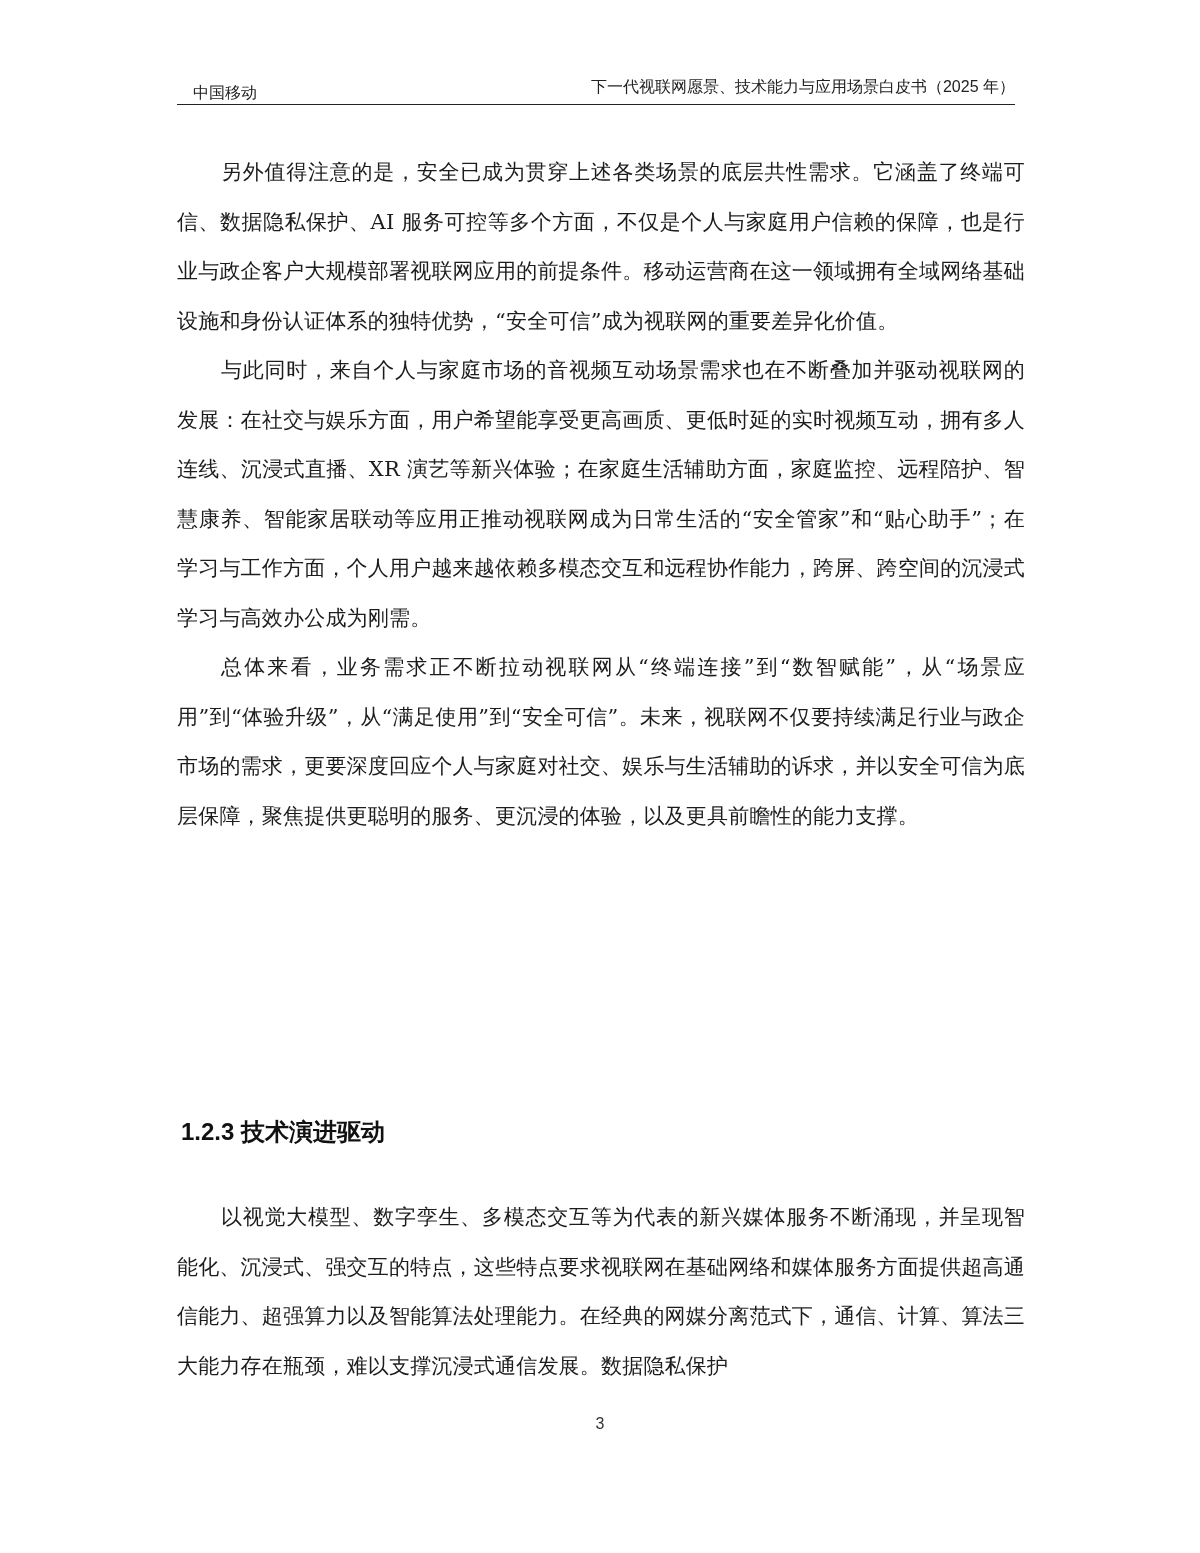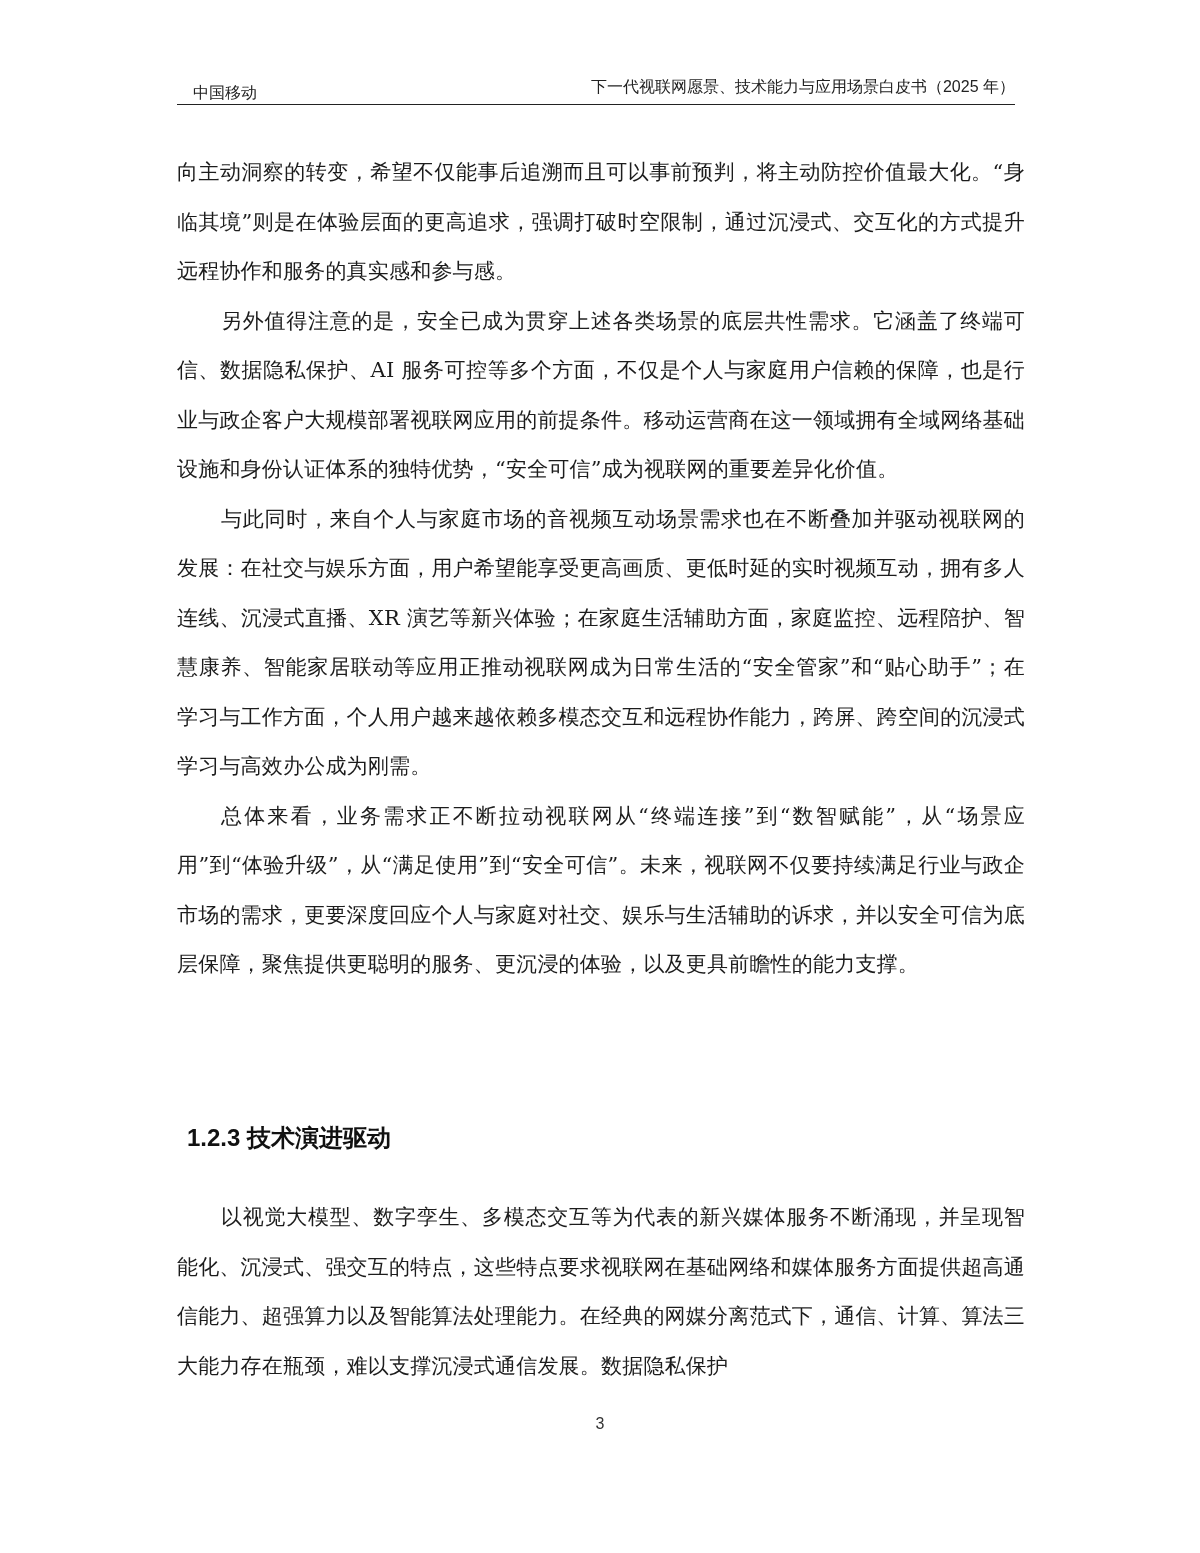--- a/index.html
+++ b/index.html
@@ -54,21 +54,21 @@
     text-indent: 44px;
   }
   .section-heading {
     position: absolute;
     left: 177px;
     top: 1110px;
     font-family: "Liberation Sans", "DejaVu Sans", sans-serif;
     font-size: 24px;
     font-weight: bold;
     color: #111;
-    margin: 10px;
+    margin: 4px;
     line-height: 36px;
   }
   .page-number {
     position: absolute;
     left: 0;
     width: 1200px;
     top: 1415px;
     text-align: center;
     font-family: "Liberation Sans", "DejaVu Sans", sans-serif;
     font-size: 16px;
@@ -77,21 +77,20 @@
 </style>
 </head>
 <body>
 
 <div class="page-header">
   <span class="header-left">中国移动</span>
   <span class="header-right">下一代视联网愿景、技术能力与应用场景白皮书（2025 年）</span>
 </div>
 
 <div class="body-text" style="top:148px;">
-  <p class="para">向主动洞察的转变，希望不仅能事后追溯而且可以事前预判，将主动防控价值最大化。“身临其境”则是在体验层面的更高追求，强调打破时空限制，通过沉浸式、交互化的方式提升远程协作和服务的真实感和参与感。</p>
   <p class="para indent">另外值得注意的是，安全已成为贯穿上述各类场景的底层共性需求。它涵盖了终端可信、数据隐私保护、AI 服务可控等多个方面，不仅是个人与家庭用户信赖的保障，也是行业与政企客户大规模部署视联网应用的前提条件。移动运营商在这一领域拥有全域网络基础设施和身份认证体系的独特优势，“安全可信”成为视联网的重要差异化价值。</p>
   <p class="para indent">与此同时，来自个人与家庭市场的音视频互动场景需求也在不断叠加并驱动视联网的发展：在社交与娱乐方面，用户希望能享受更高画质、更低时延的实时视频互动，拥有多人连线、沉浸式直播、XR 演艺等新兴体验；在家庭生活辅助方面，家庭监控、远程陪护、智慧康养、智能家居联动等应用正推动视联网成为日常生活的“安全管家”和“贴心助手”；在学习与工作方面，个人用户越来越依赖多模态交互和远程协作能力，跨屏、跨空间的沉浸式学习与高效办公成为刚需。</p>
   <p class="para indent">总体来看，业务需求正不断拉动视联网从“终端连接”到“数智赋能”，从“场景应用”到“体验升级”，从“满足使用”到“安全可信”。未来，视联网不仅要持续满足行业与政企市场的需求，更要深度回应个人与家庭对社交、娱乐与生活辅助的诉求，并以安全可信为底层保障，聚焦提供更聪明的服务、更沉浸的体验，以及更具前瞻性的能力支撑。</p>
 </div>
 
 <h3 class="section-heading">1.2.3 技术演进驱动</h3>
 
 <div class="body-text" style="top:1193px;">
   <p class="para indent">以视觉大模型、数字孪生、多模态交互等为代表的新兴媒体服务不断涌现，并呈现智能化、沉浸式、强交互的特点，这些特点要求视联网在基础网络和媒体服务方面提供超高通信能力、超强算力以及智能算法处理能力。在经典的网媒分离范式下，通信、计算、算法三大能力存在瓶颈，难以支撑沉浸式通信发展。数据隐私保护</p>
 </div>

